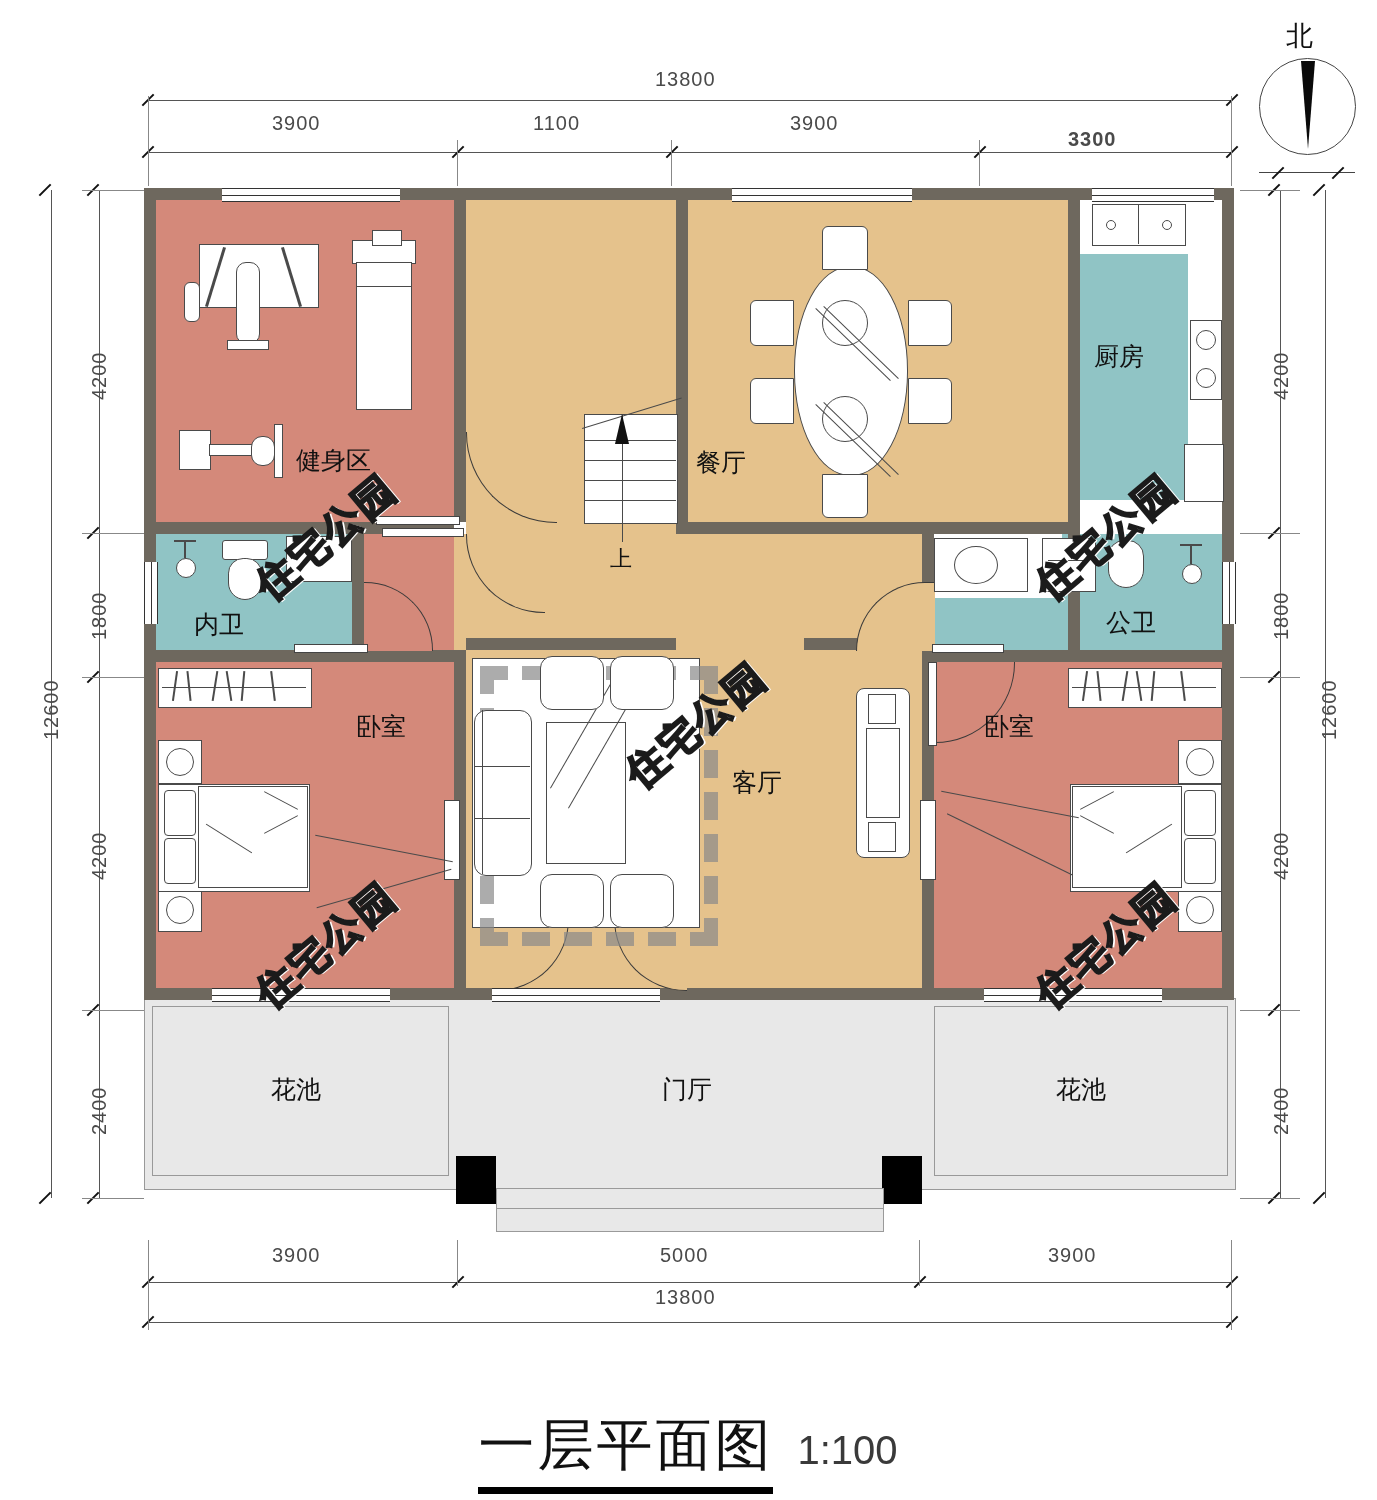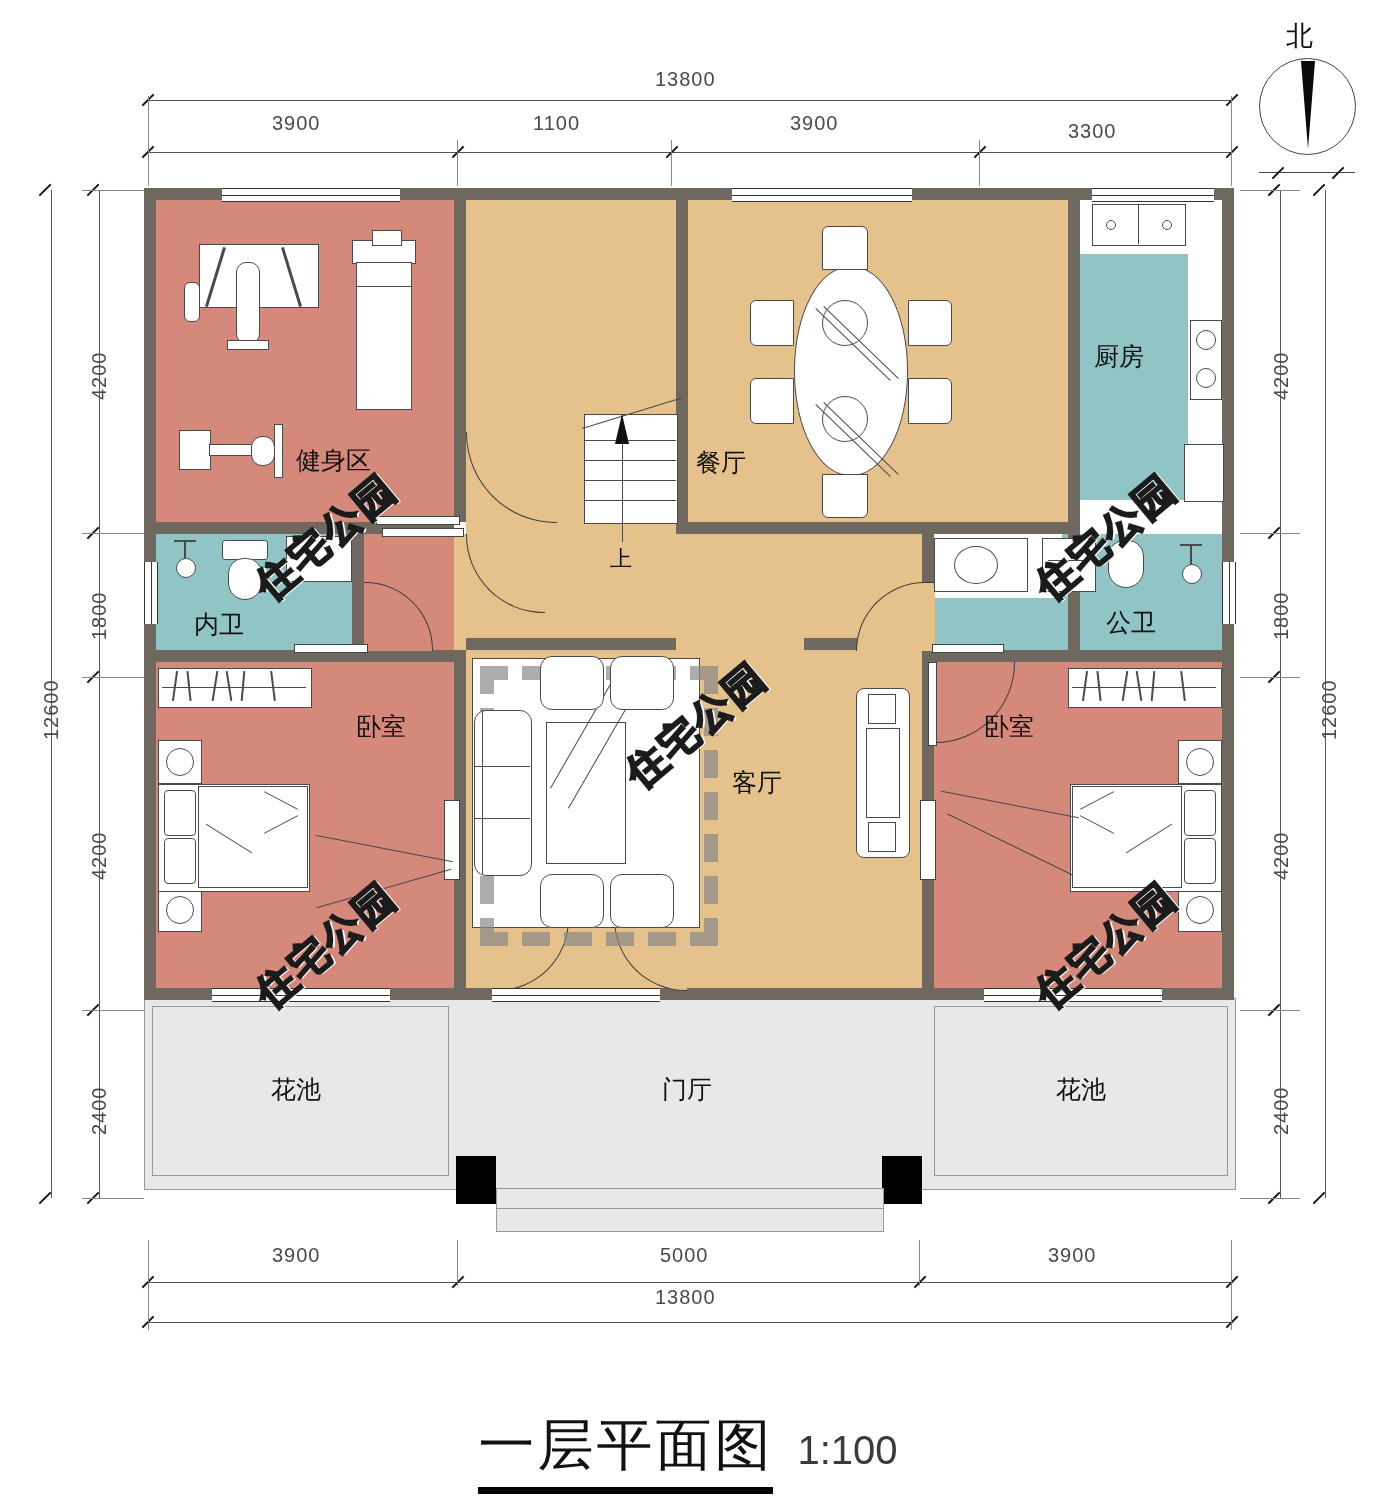--- a/index.html
+++ b/index.html
@@ -90,21 +90,21 @@
 <div class="dimline h" style="left:148px;top:152px;width:1084px;"></div>
 <div class="tick" style="left:147px;top:144px;"></div>
 <div class="tick" style="left:457px;top:144px;"></div>
 <div class="tick" style="left:671px;top:144px;"></div>
 <div class="tick" style="left:979px;top:144px;"></div>
 <div class="tick" style="left:1231px;top:144px;"></div>
 
 <div class="dimtext" style="left:272px;top:112px;">3900</div>
 <div class="dimtext" style="left:533px;top:112px;">1100</div>
 <div class="dimtext" style="left:790px;top:112px;">3900</div>
-<div class="dimtext" style="left:1068px;top:120px;">3300</div>
+<div class="dimtext" style="left:1068px;top:128px;font-weight:bold;">3300</div>
 
 <div class="extline" style="left:148px;top:96px;height:90px;"></div>
 <div class="extline" style="left:457px;top:140px;height:46px;"></div>
 <div class="extline" style="left:671px;top:140px;height:46px;"></div>
 <div class="extline" style="left:979px;top:140px;height:46px;"></div>
 <div class="extline" style="left:1231px;top:96px;height:90px;"></div>
 
 <div class="dimline v" style="left:99px;top:190px;height:1008px;"></div>
 <div class="dimline v" style="left:51px;top:190px;height:1008px;"></div>
 <div class="tick" style="left:92px;top:182px;"></div>

